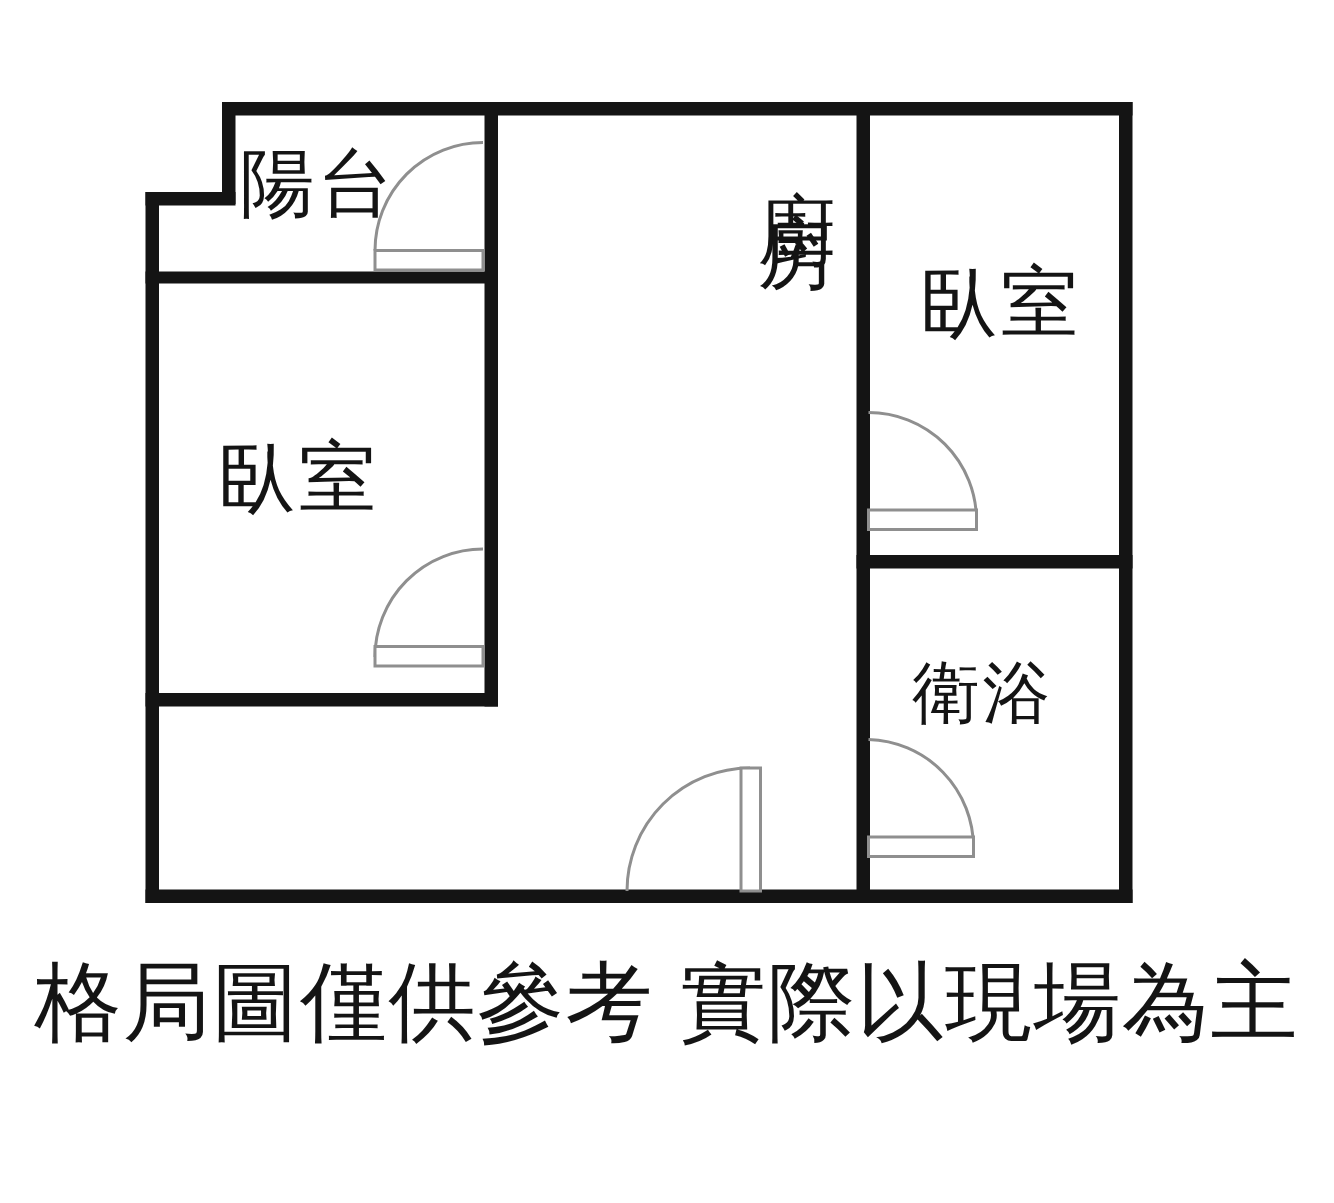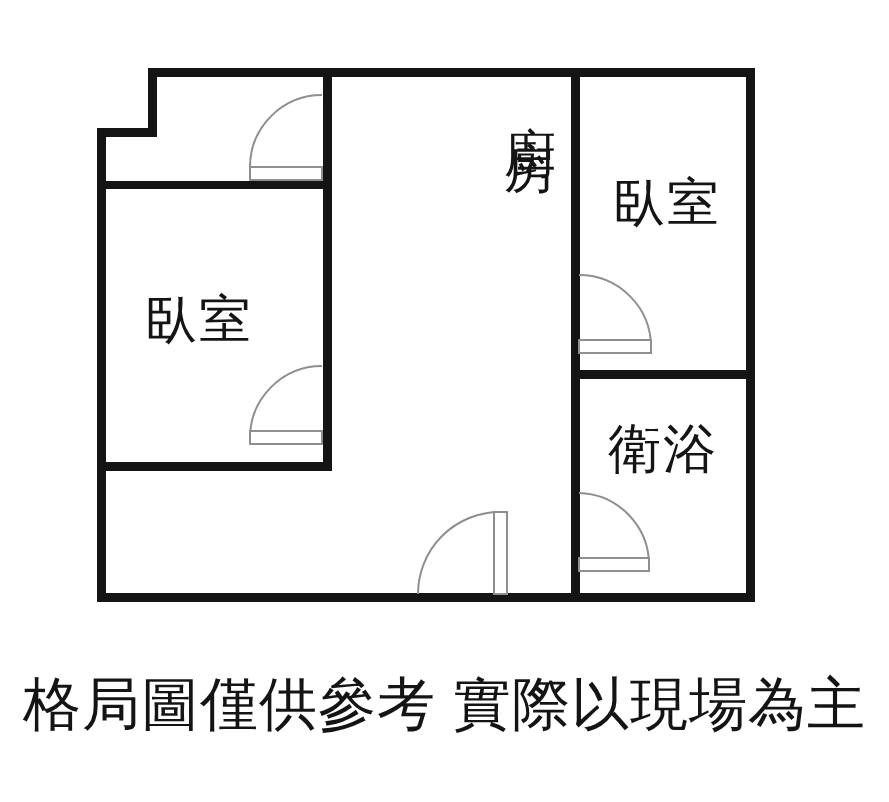--- a/index.html
+++ b/index.html
@@ -30,26 +30,26 @@
     white-space: nowrap;
     letter-spacing: 2px;
   }
   .label-balcony       { left: 160px; top:  96px; font-size: 50px; }
   .label-kitchen       { left: 503px; top:  84px; font-size: 52px;
                          writing-mode: vertical-rl; text-orientation: upright;
                          letter-spacing: 14px; }
   .label-bedroom-right { left: 613px; top: 175px; font-size: 52px; }
   .label-bedroom-left  { left: 145px; top: 292px; font-size: 52px; }
   .label-living        { left: 403px; top: 350px; font-size: 55px; }
-  .label-bathroom      { left: 608px; top: 421px; font-size: 53px; }
+  .label-bathroom      { left: 608px; top: 442px; font-size: 45px; font-family: Liberation Mono, monospace; }
   .caption {
     position: absolute;
     left: 0;
     right: 0;
-    top: 666px;
+    top: 630px;
     text-align: center;
     font-size: 58px;
     color: #141414;
     font-weight: 400;
     letter-spacing: 1px;
     white-space: nowrap;
   }
 </style>
 </head>
 <body>
@@ -94,20 +94,21 @@
         <rect x="579" y="558" width="70" height="13" fill="#ffffff"></rect>
       </g>
 
       <g>
         <path d="M 418 594 A 82 82 0 0 1 500 512"></path>
         <rect x="494" y="512" width="13" height="82" fill="#ffffff"></rect>
       </g>
     </g>
   </svg>
 
+  <div class="room-label label-balcony">陽台</div>
 
   <div class="room-label label-kitchen">廚房</div>
 
   <div class="room-label label-bedroom-right">臥室</div>
 
   <div class="room-label label-bedroom-left">臥室</div>
 
 
   <div class="room-label label-bathroom">衛浴</div>
 

